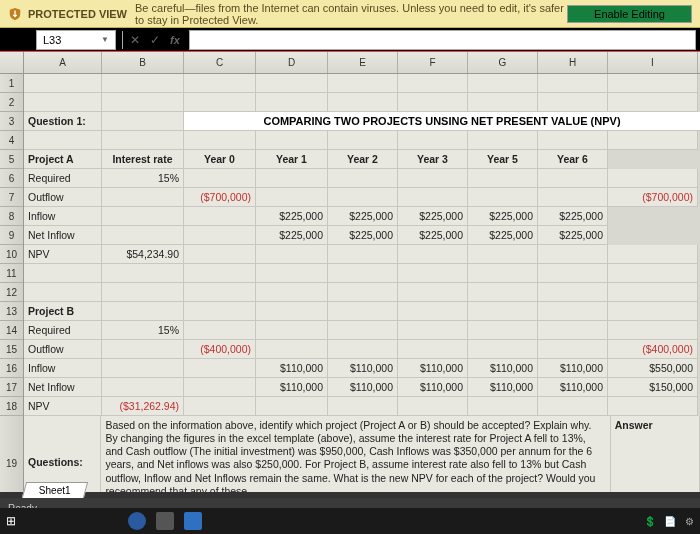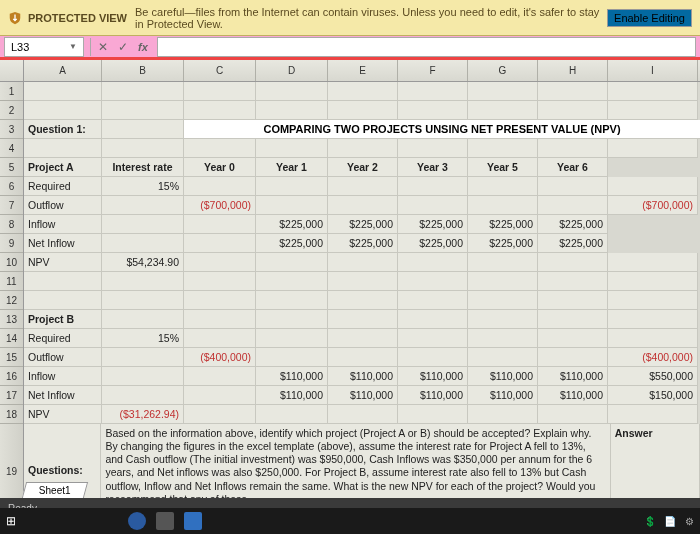--- a/index.html
+++ b/index.html
@@ -1,24 +1,24 @@
 <!DOCTYPE html>
 <html><head>
 <meta charset="utf-8">
 <style>
 * { box-sizing: border-box; margin: 0; padding: 0; font-family: 'Segoe UI', Arial, sans-serif; }
 body { background: #333; width: 700px; height: 534px; overflow: hidden; position: relative; }
 
-.protected-bar { background: #f5e9a8; border-bottom: 1px solid #c0b060; height: 36px; display: flex; align-items: center; padding: 0 8px; font-size: 11px; color: #5a4a20; }
+.protected-bar { background: #f5e9a8; border-bottom: 1px solid #c0b060; height: 28px; display: flex; align-items: center; padding: 0 8px; font-size: 11px; color: #5a4a20; }
 .shield-icon { width: 14px; height: 14px; margin-right: 6px; flex-shrink: 0; }
 .protected-label { font-weight: bold; margin-right: 8px; }
 .protected-msg { flex: 1; }
-.enable-btn { background: #0369a1; border: 1px solid #999; padding: 2px 6px; font-size: 11px; cursor: pointer; }
-
-.formula-bar { background: #f9a8d4; height: 24px; display: flex; align-items: center; border-bottom: 3px solid #ef4444; font-size: 11px; }
+.enable-btn { background: #15803d; border: 1px solid #999; padding: 2px 26px; font-size: 11px; cursor: pointer; }
+
+.formula-bar { background: #000000; height: 24px; display: flex; align-items: center; border-bottom: 1px solid #ef4444; font-size: 11px; padding-left: 32px; }
 .name-box { width: 80px; height: 20px; background: #fff; border: 1px solid #aaa; margin: 0 4px; padding: 0 6px; display: flex; align-items: center; justify-content: space-between; }
 .name-box .dd { font-size: 8px; color: #666; }
 .fb-divider { width: 1px; height: 18px; background: #aaa; margin: 0 2px; }
 .fb-btn { width: 20px; height: 20px; display: flex; align-items: center; justify-content: center; color: #666; font-size: 12px; }
 .fx { font-style: italic; font-weight: bold; font-size: 11px; }
 .formula-input { flex: 1; height: 20px; background: #fff; border: 1px solid #aaa; margin: 0 4px; }
 
 .sheet-area { background: #d8d8d0; position: relative; height: 440px; display: flex; }
 .row-headers { width: 24px; background: linear-gradient(to right, #e0e0d8, #d0d0c8); border-right: 1px solid #999; }
 .corner { height: 22px; border-bottom: 1px solid #999; background: linear-gradient(to bottom, #e8e8e0, #d8d8d0); }

